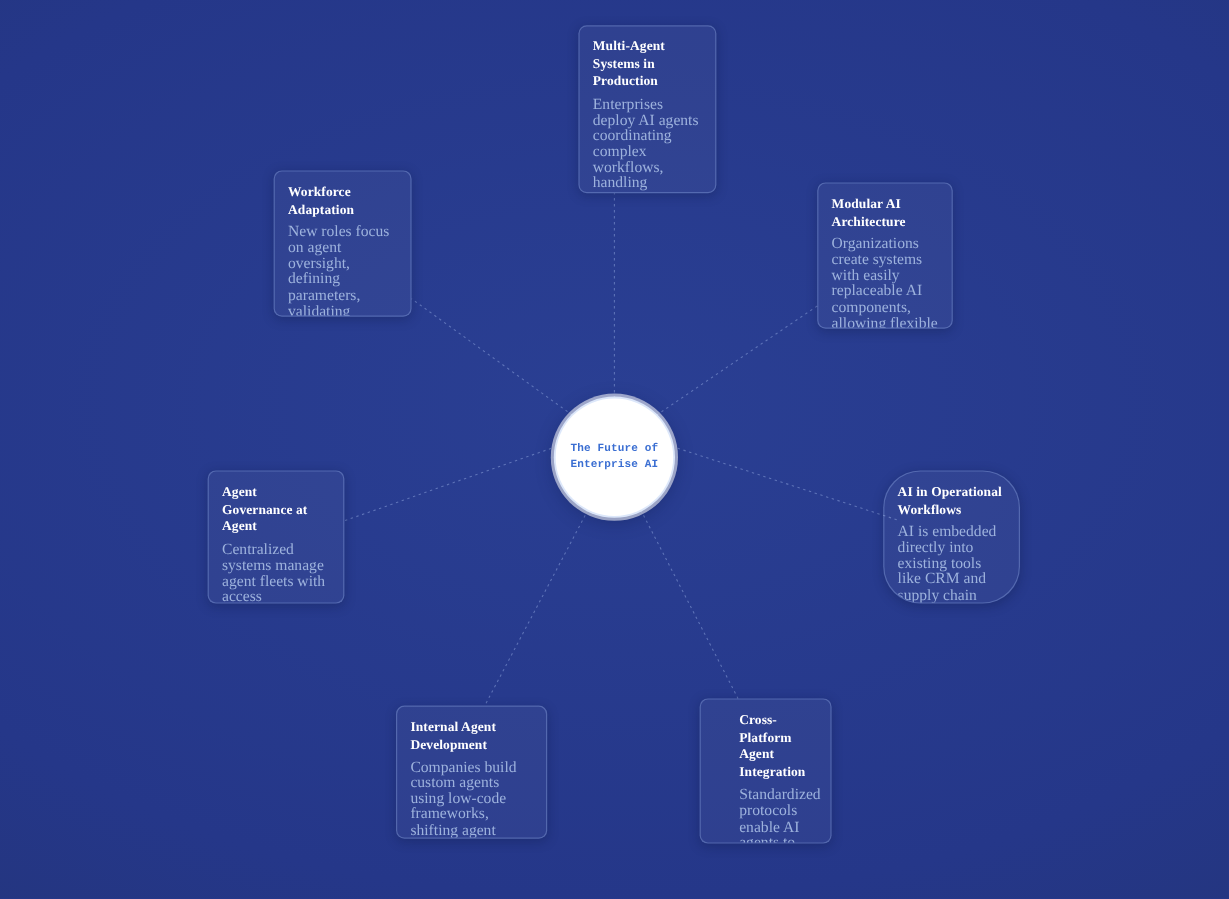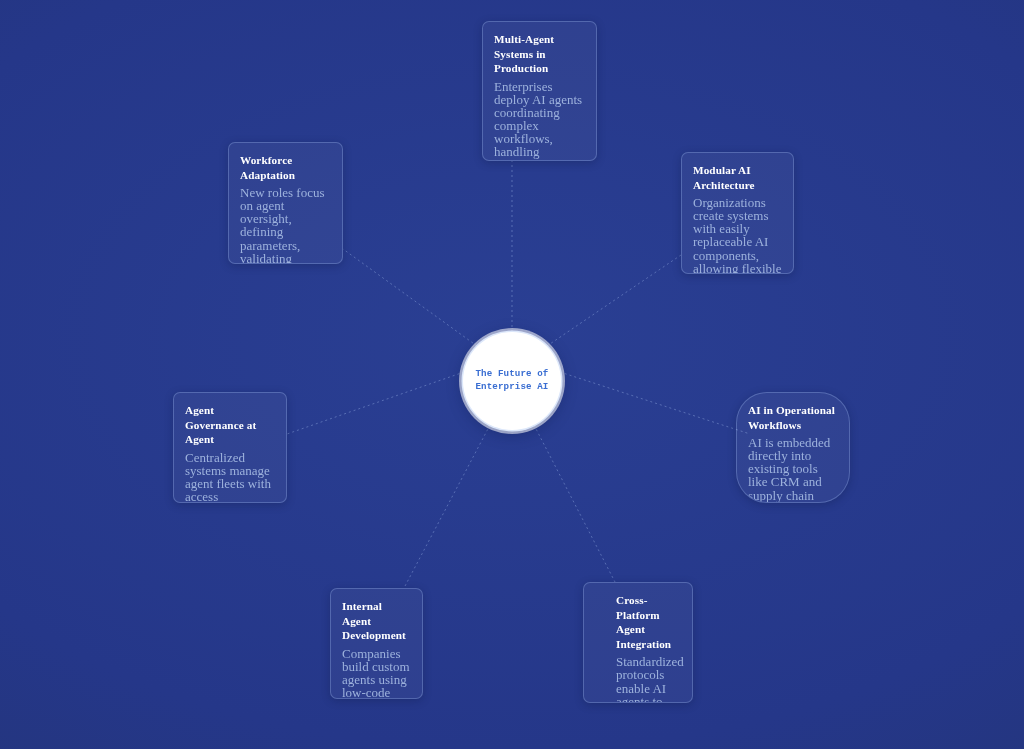--- a/index.html
+++ b/index.html
@@ -104,21 +104,21 @@
         <div class="node-body">Organizations create systems with easily replaceable AI components, allowing flexible model changes, new features, and vendor integration.</div>
       </div>
       <div class="node" style="left: 173px; top: 392px; width: 114px; height: 111px;">
         <div class="node-title">Agent Governance at Agent</div>
         <div class="node-body">Centralized systems manage agent fleets with access permissions, monitoring, audit logs, and override mechanisms for compliance.</div>
       </div>
       <div class="node" style="left: 736px; top: 392px; width: 114px; height: 111px; border-radius: 31px;">
         <div class="node-title">AI in Operational Workflows</div>
         <div class="node-body">AI is embedded directly into existing tools like CRM and supply chain platforms for automatic lead qualification and inventory adjustment.</div>
       </div>
-      <div class="node" style="left: 330px; top: 588px; width: 93px; height: 111px;">
+      <div class="node" style="left: 330px; top: 588px; width: 126px; height: 111px;">
         <div class="node-title">Internal Agent Development</div>
         <div class="node-body">Companies build custom agents using low-code frameworks, shifting agent creation to broader engineering organizations.</div>
       </div>
       <div class="node" style="left: 583px; top: 582px; width: 110px; height: 121px; padding-left: 32px;">
         <div class="node-title">Cross-Platform Agent Integration</div>
         <div class="node-body">Standardized protocols enable AI agents to communicate across previously siloed enterprise systems, forming connected networks.</div>
       </div>
     </div>
 
   <div id="hub" style="left: 463px; top: 332px; width: 98px; height: 98px; background: rgb(255, 255, 255);">

